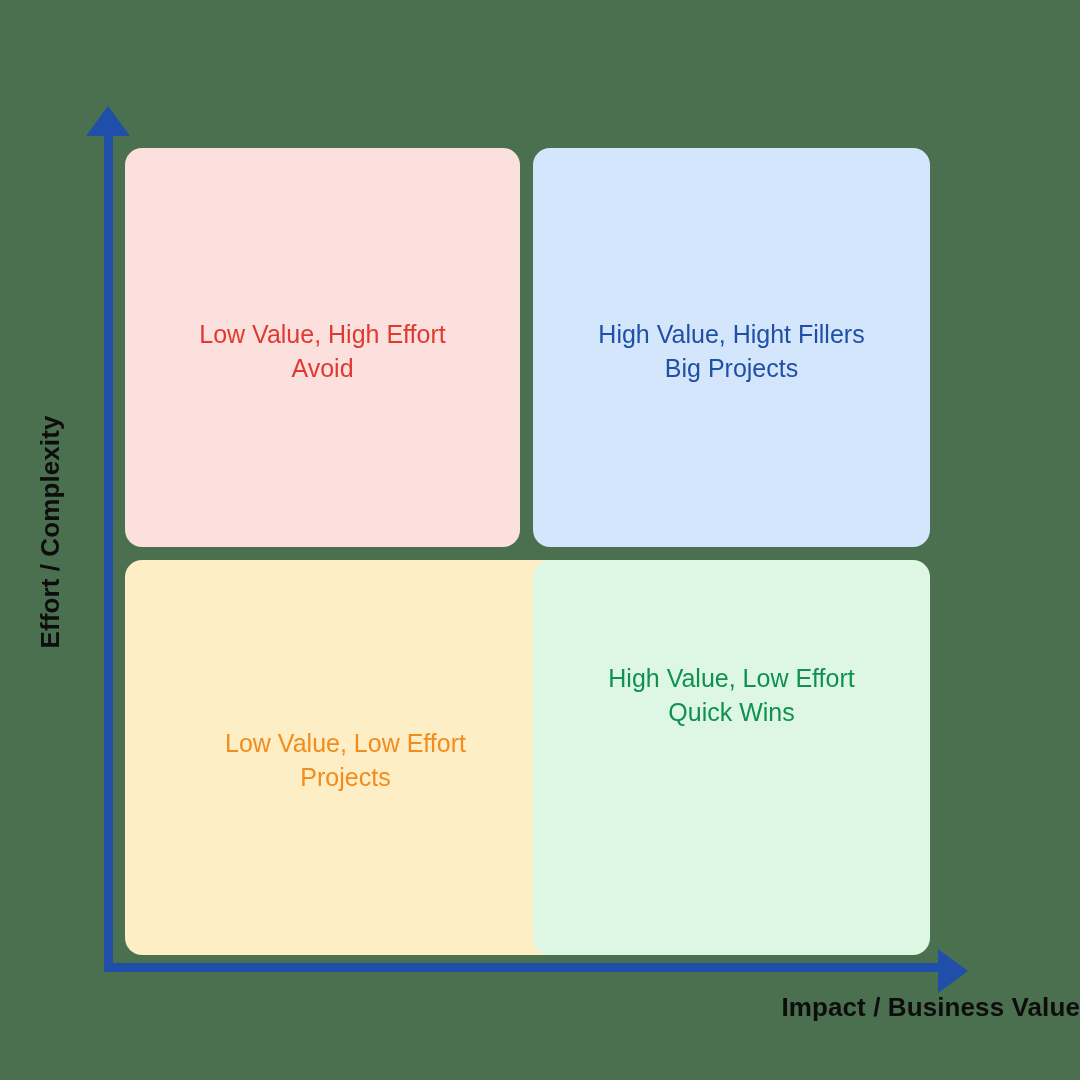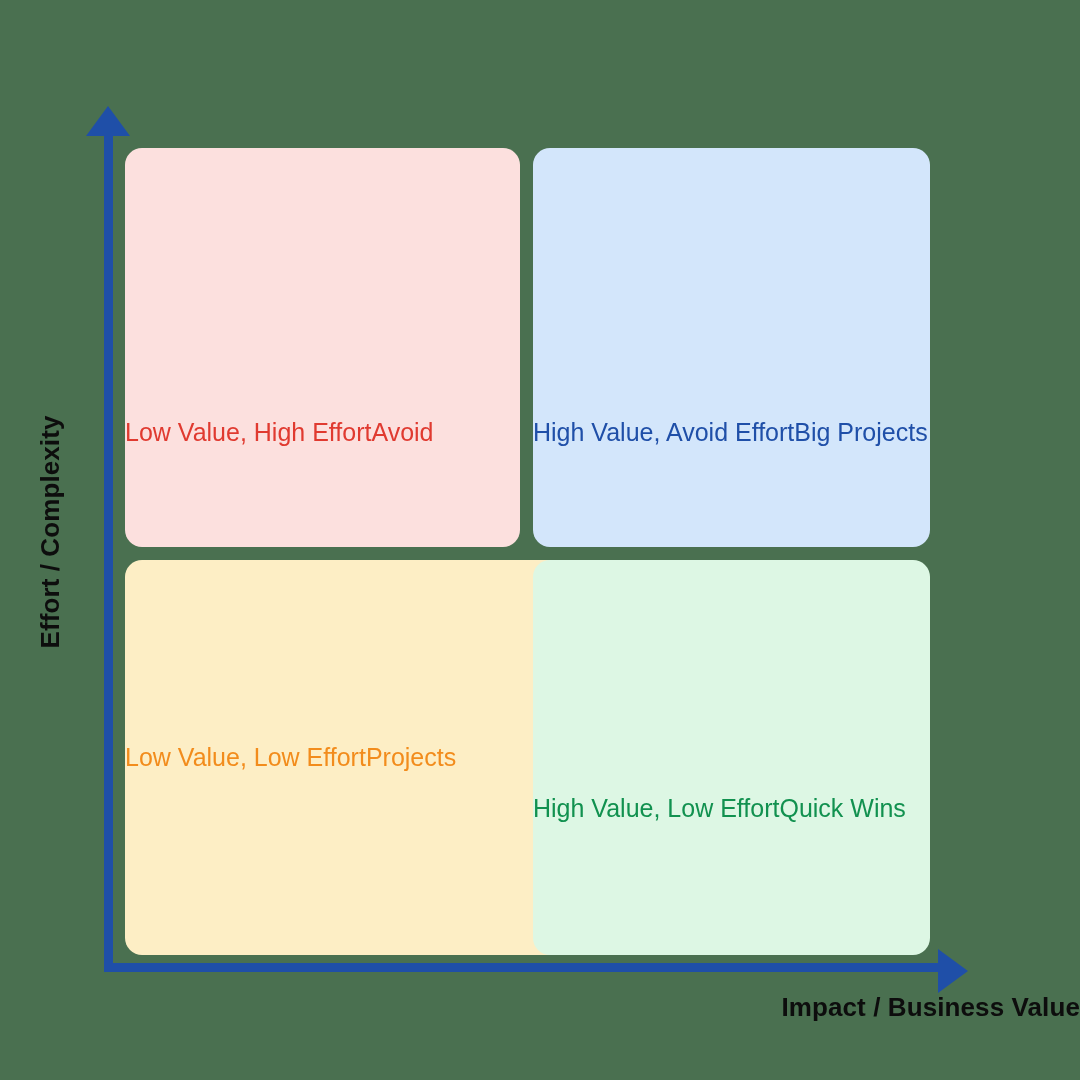--- a/index.html
+++ b/index.html
@@ -78,20 +78,21 @@
     transform: translate(-50%, -50%) rotate(-90deg);
     transform-origin: center center;
   }
 
   
   .quadrant {
     position: absolute;
     border-radius: 17px;
     box-sizing: border-box;
     display: flex;
+    flex-direction: column;
     align-items: center;
   }
   .quadrant .q-desc {
     font-size: 25px;
     font-weight: 400;
     line-height: 1.34;
     white-space: nowrap;
   }
   .quadrant .q-title {
     font-size: 25px;
@@ -121,20 +122,21 @@
   }
   #quadrant-big-projects .q-desc,
   #quadrant-big-projects .q-title { color: #1f4fa8; }
 
   #quadrant-fillers {
     left: 125px;
     top: 560px;
     width: 441px;
     height: 395px;
     background: #fdeec5;
+    padding-top: 167px;
   }
   #quadrant-fillers .q-desc,
   #quadrant-fillers .q-title { color: #f28c1c; }
 
   #quadrant-quick-wins {
     left: 533px;
     top: 560px;
     width: 397px;
     height: 395px;
     background: #ddf7e4;
@@ -157,21 +159,21 @@
   <div class="axis-title" id="y-axis-title">Effort / Complexity</div>
 
   <div class="axis-title" id="x-axis-title">Impact / Business Value</div>
 
   <div class="quadrant" id="quadrant-avoid">
     <div class="q-desc">Low Value, High Effort</div>
     <div class="q-title">Avoid</div>
   </div>
 
   <div class="quadrant" id="quadrant-big-projects">
-    <div class="q-desc">High Value, Avoid Effort</div>
+    <div class="q-desc">High Value, Hight Fillers</div>
     <div class="q-title">Big Projects</div>
   </div>
 
   <div class="quadrant" id="quadrant-fillers">
     <div class="q-desc">Low Value, Low Effort</div>
     <div class="q-title">Projects</div>
   </div>
 
   <div class="quadrant" id="quadrant-quick-wins">
     <div class="q-desc">High Value, Low Effort</div>

